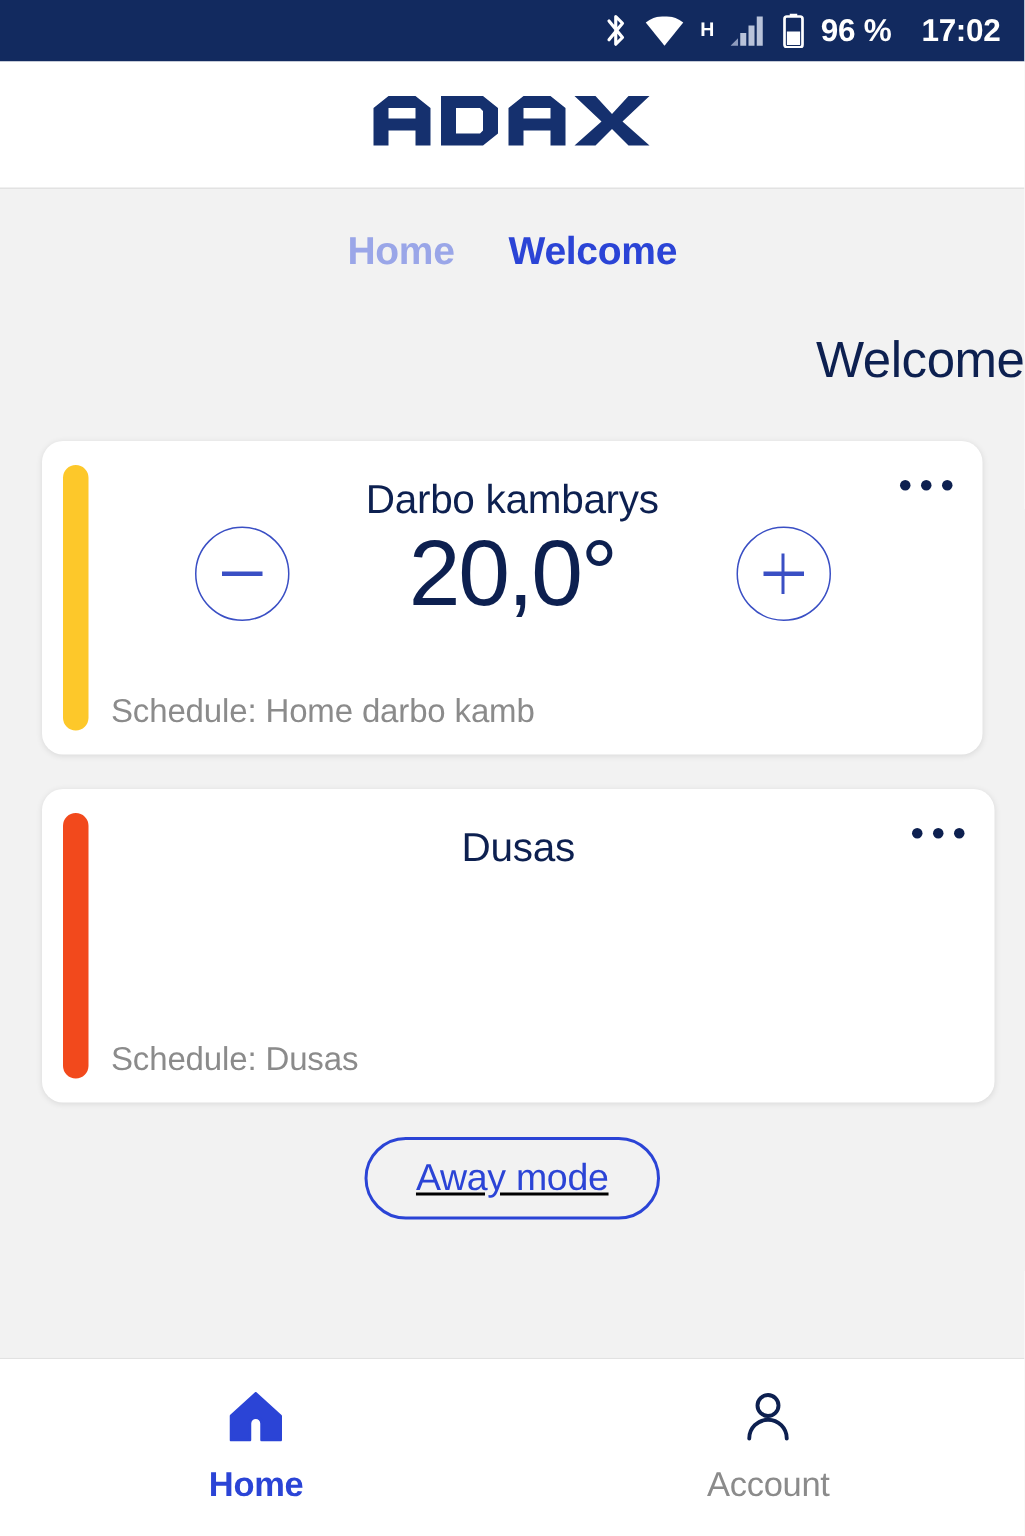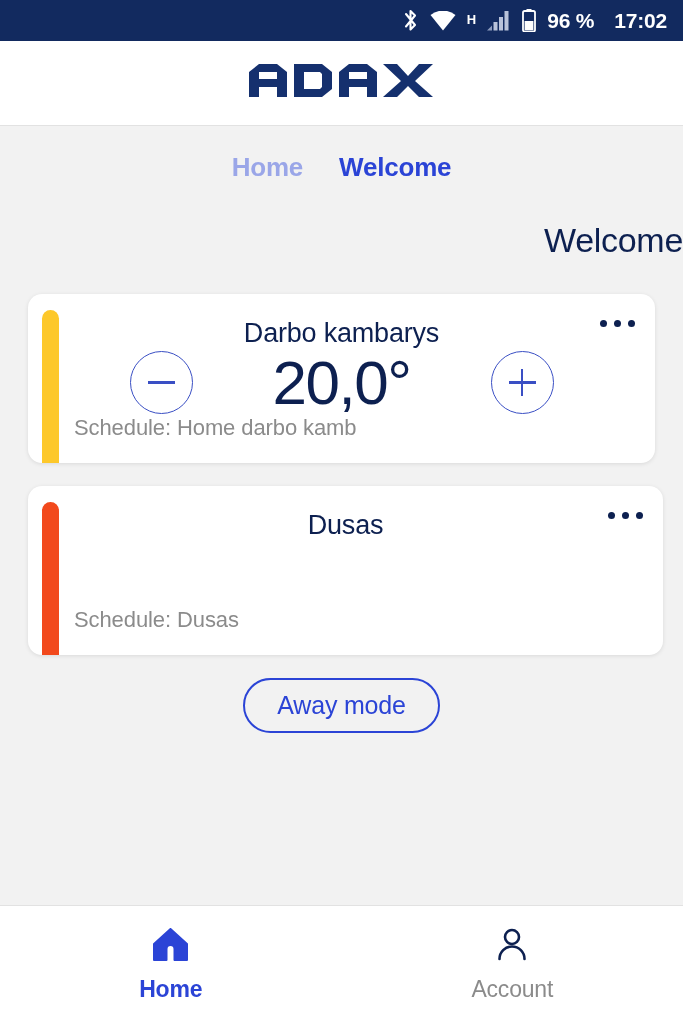--- a/index.html
+++ b/index.html
@@ -48,21 +48,21 @@
 
   .welcome{
     text-align:right; color:#0d2050;
     font-size:34px; font-weight:400; margin-top:38px; letter-spacing:-0.3px;
   }
 
   
   .cards{ margin-top:34px; }
   .card{
     position:relative; background:#ffffff; border-radius:14px;
-    height:169px; margin:0 28px 23px 28px;
+    height:209px; margin:0 28px 23px 28px;
     box-shadow:0 1px 4px rgba(0,0,0,0.10);
     overflow:hidden;
   }
   .card.second{ margin-right:20px; }
   .accent{
     position:absolute; left:14px; top:16px; width:17px; height:177px;
     border-radius:9px;
   }
   .card-title{
     text-align:center; color:#0d2050; font-size:27px; font-weight:400;
@@ -89,26 +89,26 @@
   .round-btn .plus::after{
     content:""; position:absolute; background:#3a4fc4;
   }
   .round-btn .plus::before{ left:0; top:12.4px; width:27px; height:2.2px; }
   .round-btn .plus::after{ top:0; left:12.4px; height:27px; width:2.2px; }
   .temp{
     color:#0d2050; font-size:62px; font-weight:400;
     letter-spacing:-1.5px; line-height:1; min-width:190px; text-align:center;
   }
   .schedule{
-    position:absolute; left:46px; bottom:22px;
+    position:absolute; left:46px; bottom:16px;
     color:#8b8b8b; font-size:22px; letter-spacing:-0.1px;
   }
 
   
-  .away-wrap{ display:flex; justify-content:center; margin-top:23px; }
+  .away-wrap{ display:flex; justify-content:center; margin-top:23px;text-decoration:underline; }
   .away-btn{
     border:2.4px solid #2b44d6; color:#2b44d6; background:transparent;
     border-radius:30px; padding:11px 32px; font-size:25px;
     font-family:inherit; cursor:pointer; letter-spacing:-0.2px;
   }
 
   
   .bottomnav{
     flex:0 0 119px; height:119px; background:#ffffff;
     border-top:1px solid #e2e2e2;

